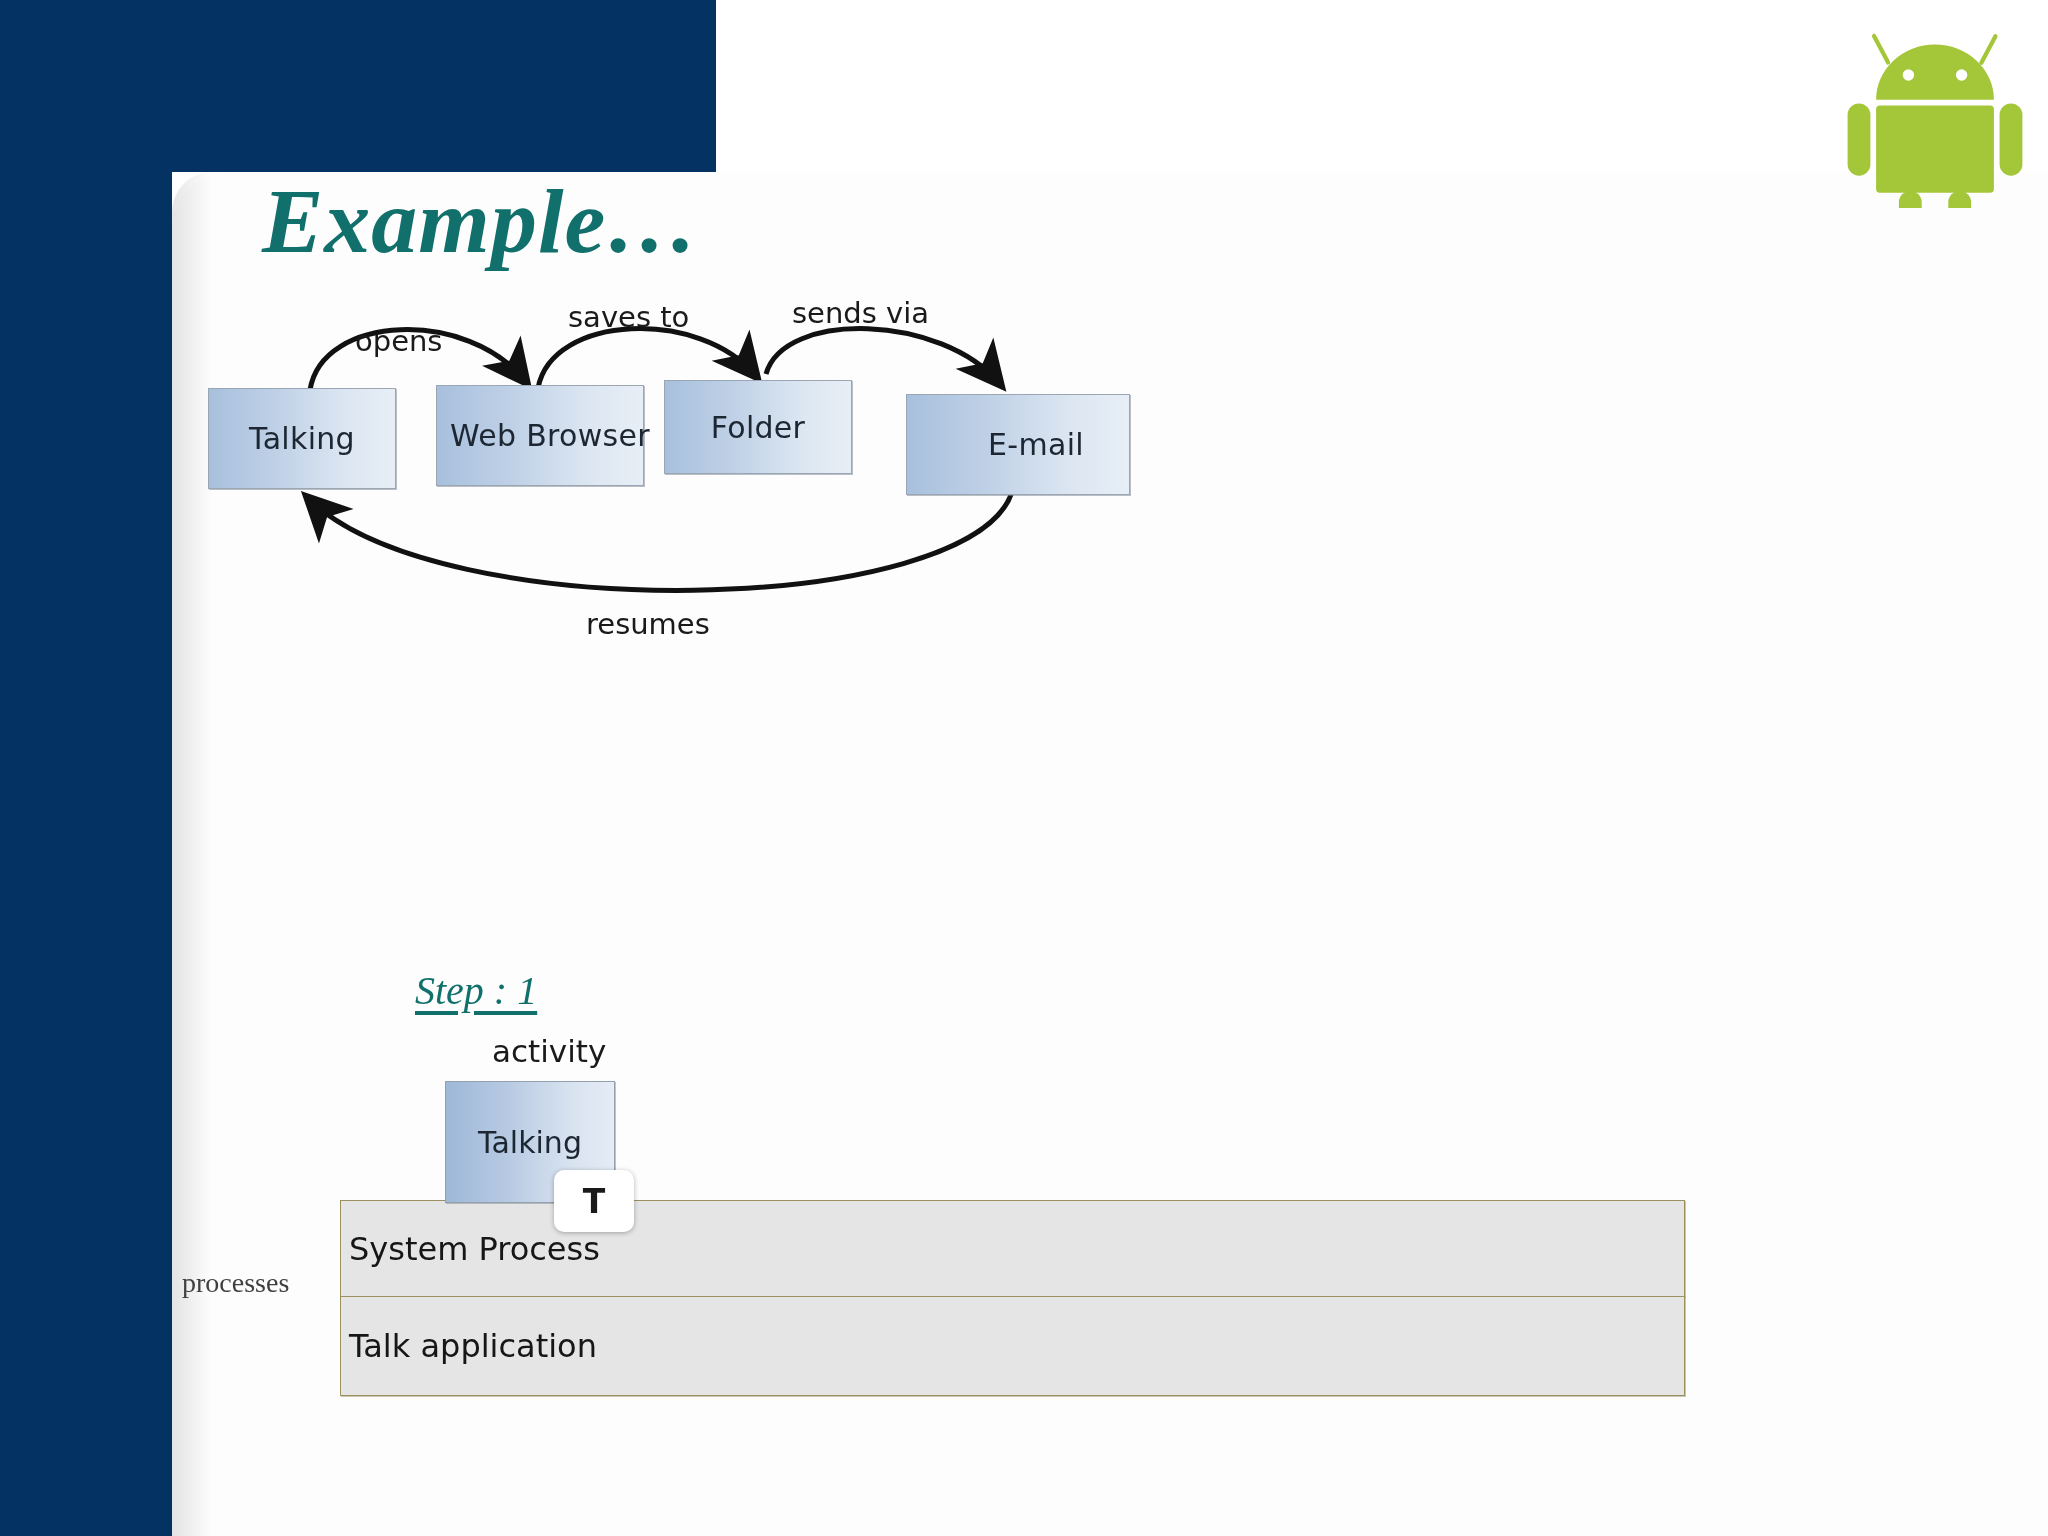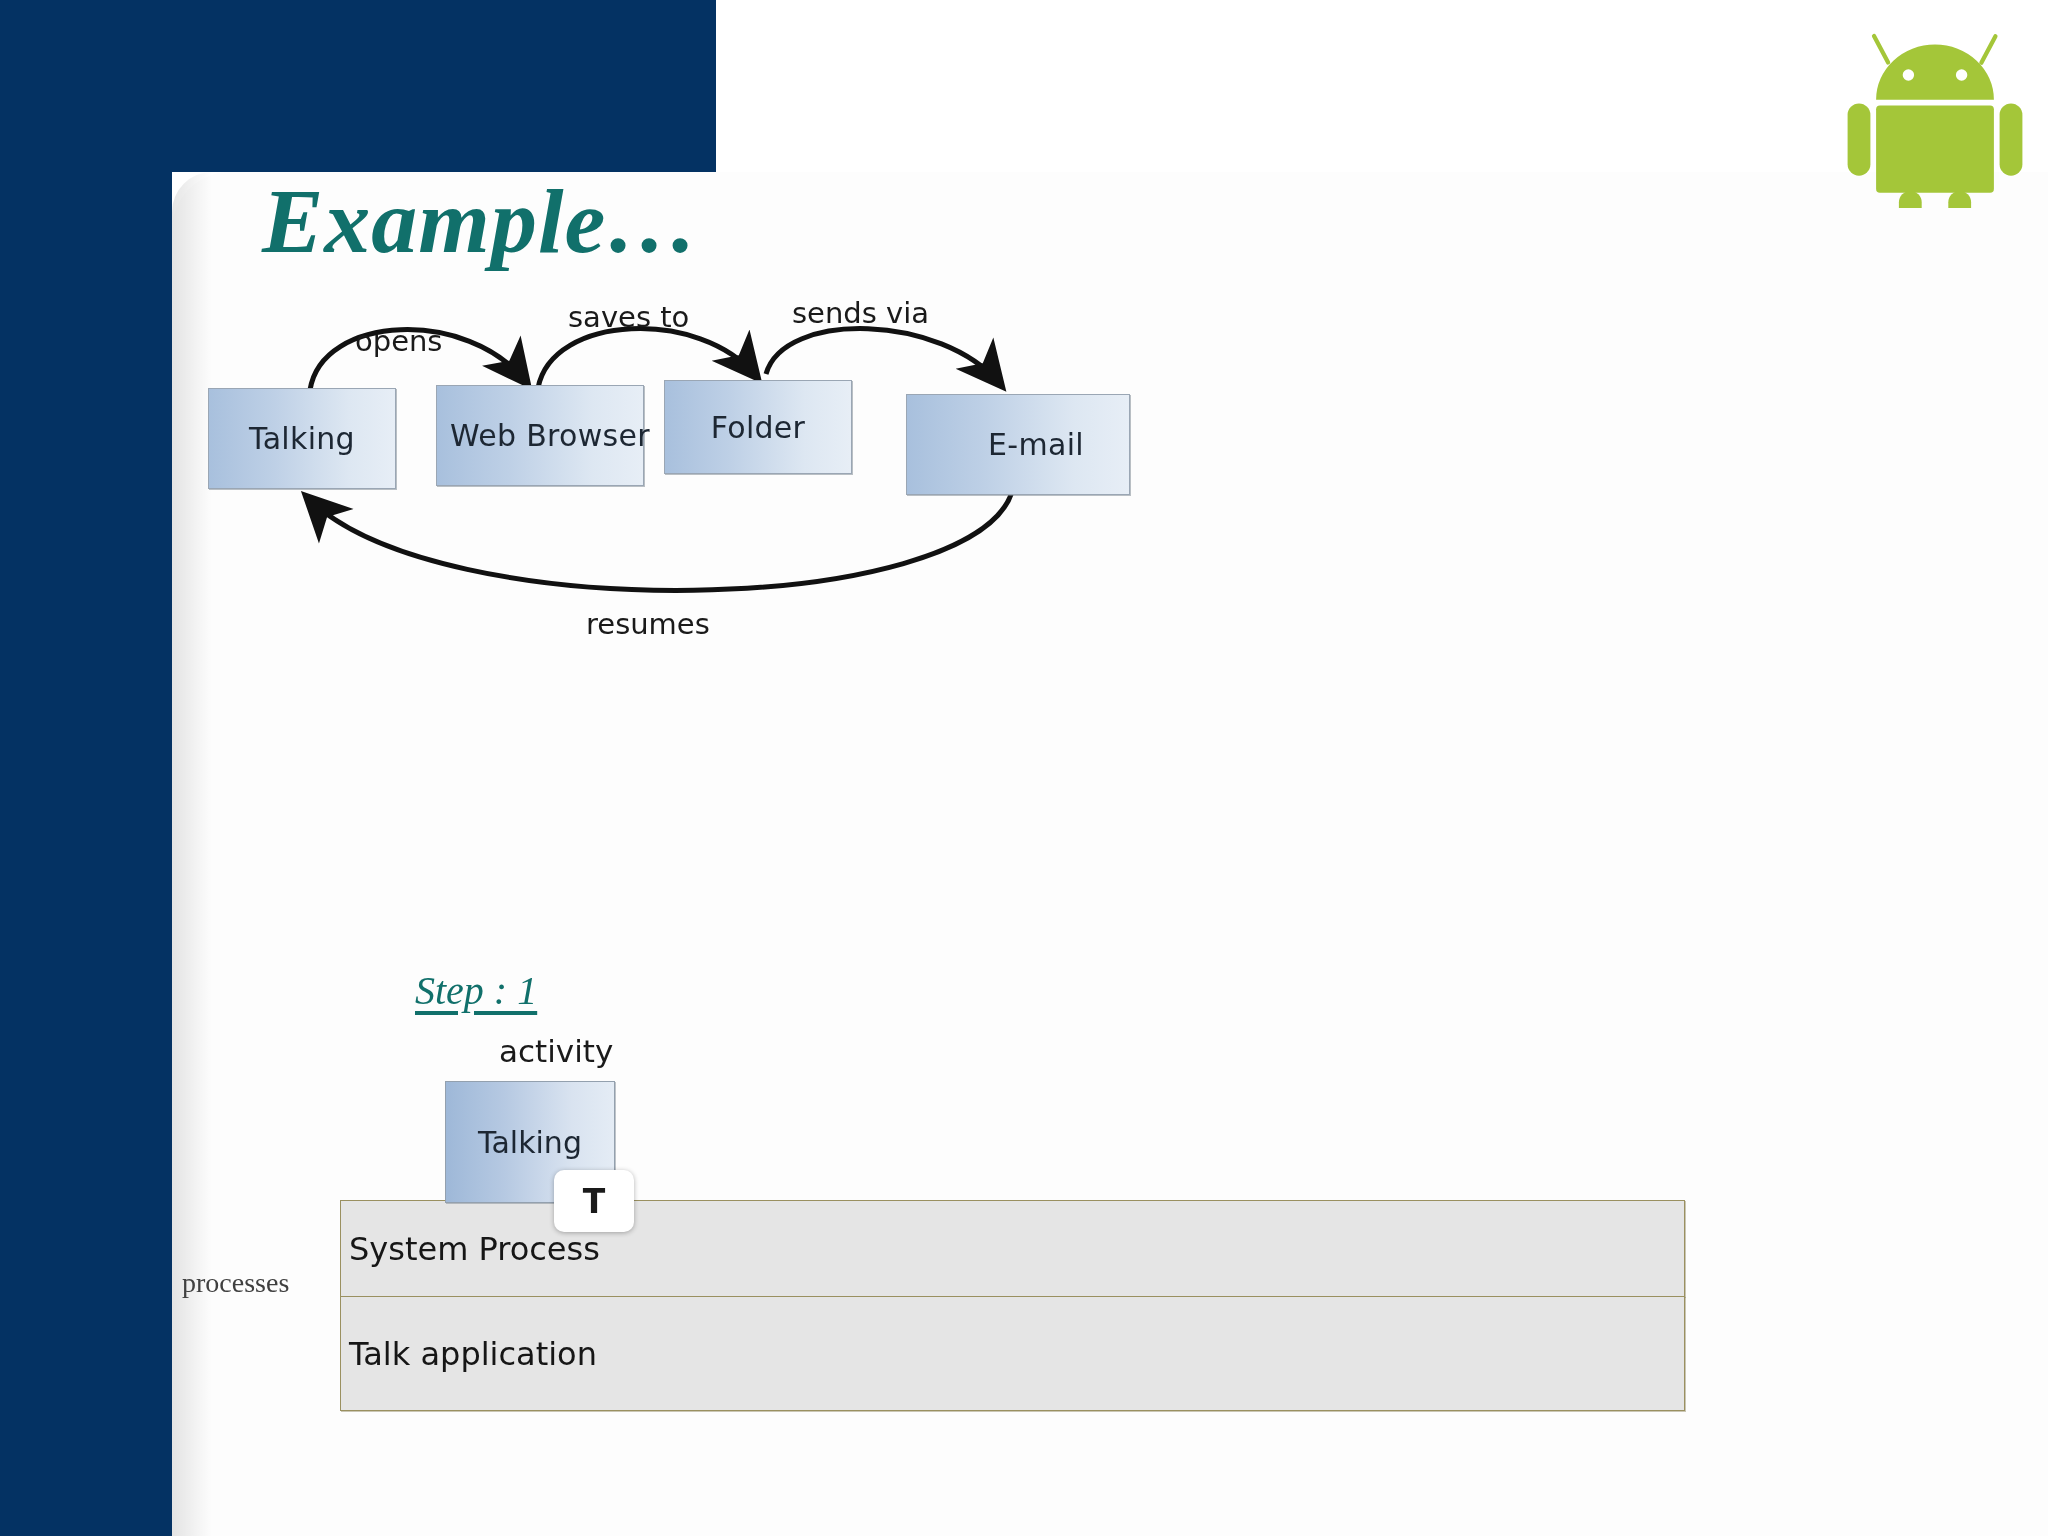--- a/index.html
+++ b/index.html
@@ -146,21 +146,20 @@
     height: 470px;
   }
   .activity-caption {
     position: absolute;
     left: 252px;
     top: -2px;
     font-family: "DejaVu Sans", sans-serif;
     font-size: 31px;
     color: #1a1a1a;
     white-space: nowrap;
-    margin-left: 7px;
   }
   .processes-caption {
     position: absolute;
     left: -58px;
     top: 232px;
     font-family: Liberation Serif, serif;
     font-size: 28px;
     color: #404040;
     white-space: nowrap;
   }
@@ -216,21 +215,21 @@
     height: 97px;
     display: flex;
     align-items: center;
     padding-left: 8px;
     font-family: "DejaVu Sans", sans-serif;
     font-size: 32px;
     color: #161616;
     white-space: nowrap;
   }
   .proc-row + .proc-row { margin-top: -1px; }
-  .proc-row-2 { height: 115px; }
+  .proc-row-2 { height: 100px; }
 </style>
 </head>
 <body>
 
 <div id="slide">
 
   <div class="bg-navy-band"></div>
   <div class="bg-navy-rail"></div>
   <div class="bg-white-card"></div>
   <div class="bg-white-card-shadow"></div>

